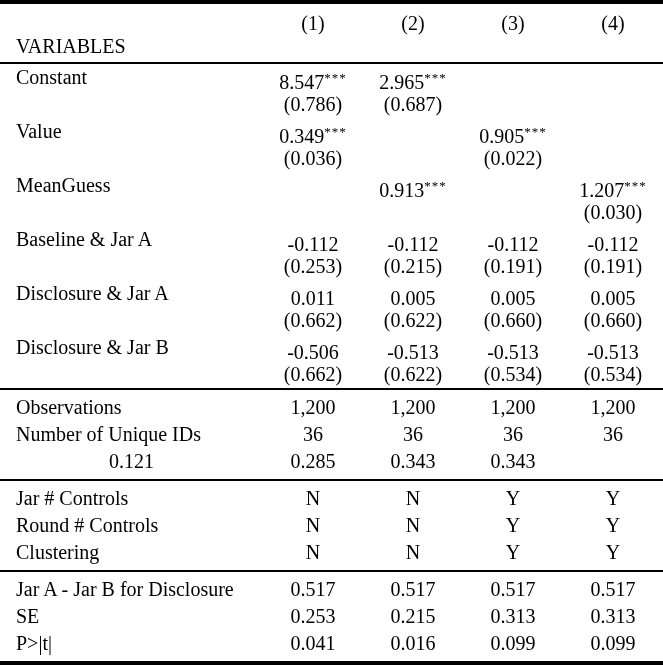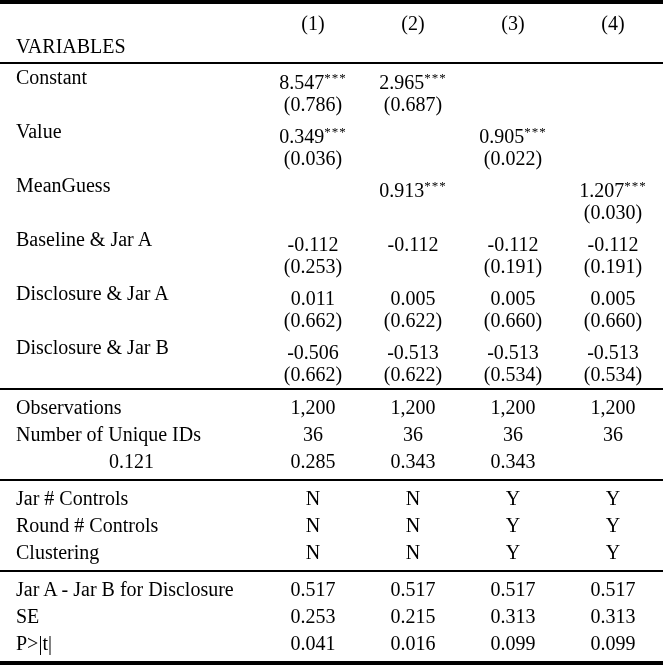--- a/index.html
+++ b/index.html
@@ -118,20 +118,21 @@
   </div>
 
   <div class="row coef-row">
     <div class="cell label">Baseline &amp; Jar A</div>
     <div class="cell num">
       <div class="est-line"><span>-0.112</span><sup class="stars"></sup></div>
       <div class="se-line">(0.253)</div>
     </div>
     <div class="cell num">
       <div class="est-line"><span>-0.112</span><sup class="stars"></sup></div>
+      <div class="se-line">(0.215)</div>
     </div>
     <div class="cell num">
       <div class="est-line"><span>-0.112</span><sup class="stars"></sup></div>
       <div class="se-line">(0.191)</div>
     </div>
     <div class="cell num">
       <div class="est-line"><span>-0.112</span><sup class="stars"></sup></div>
       <div class="se-line">(0.191)</div>
     </div>
   </div>

